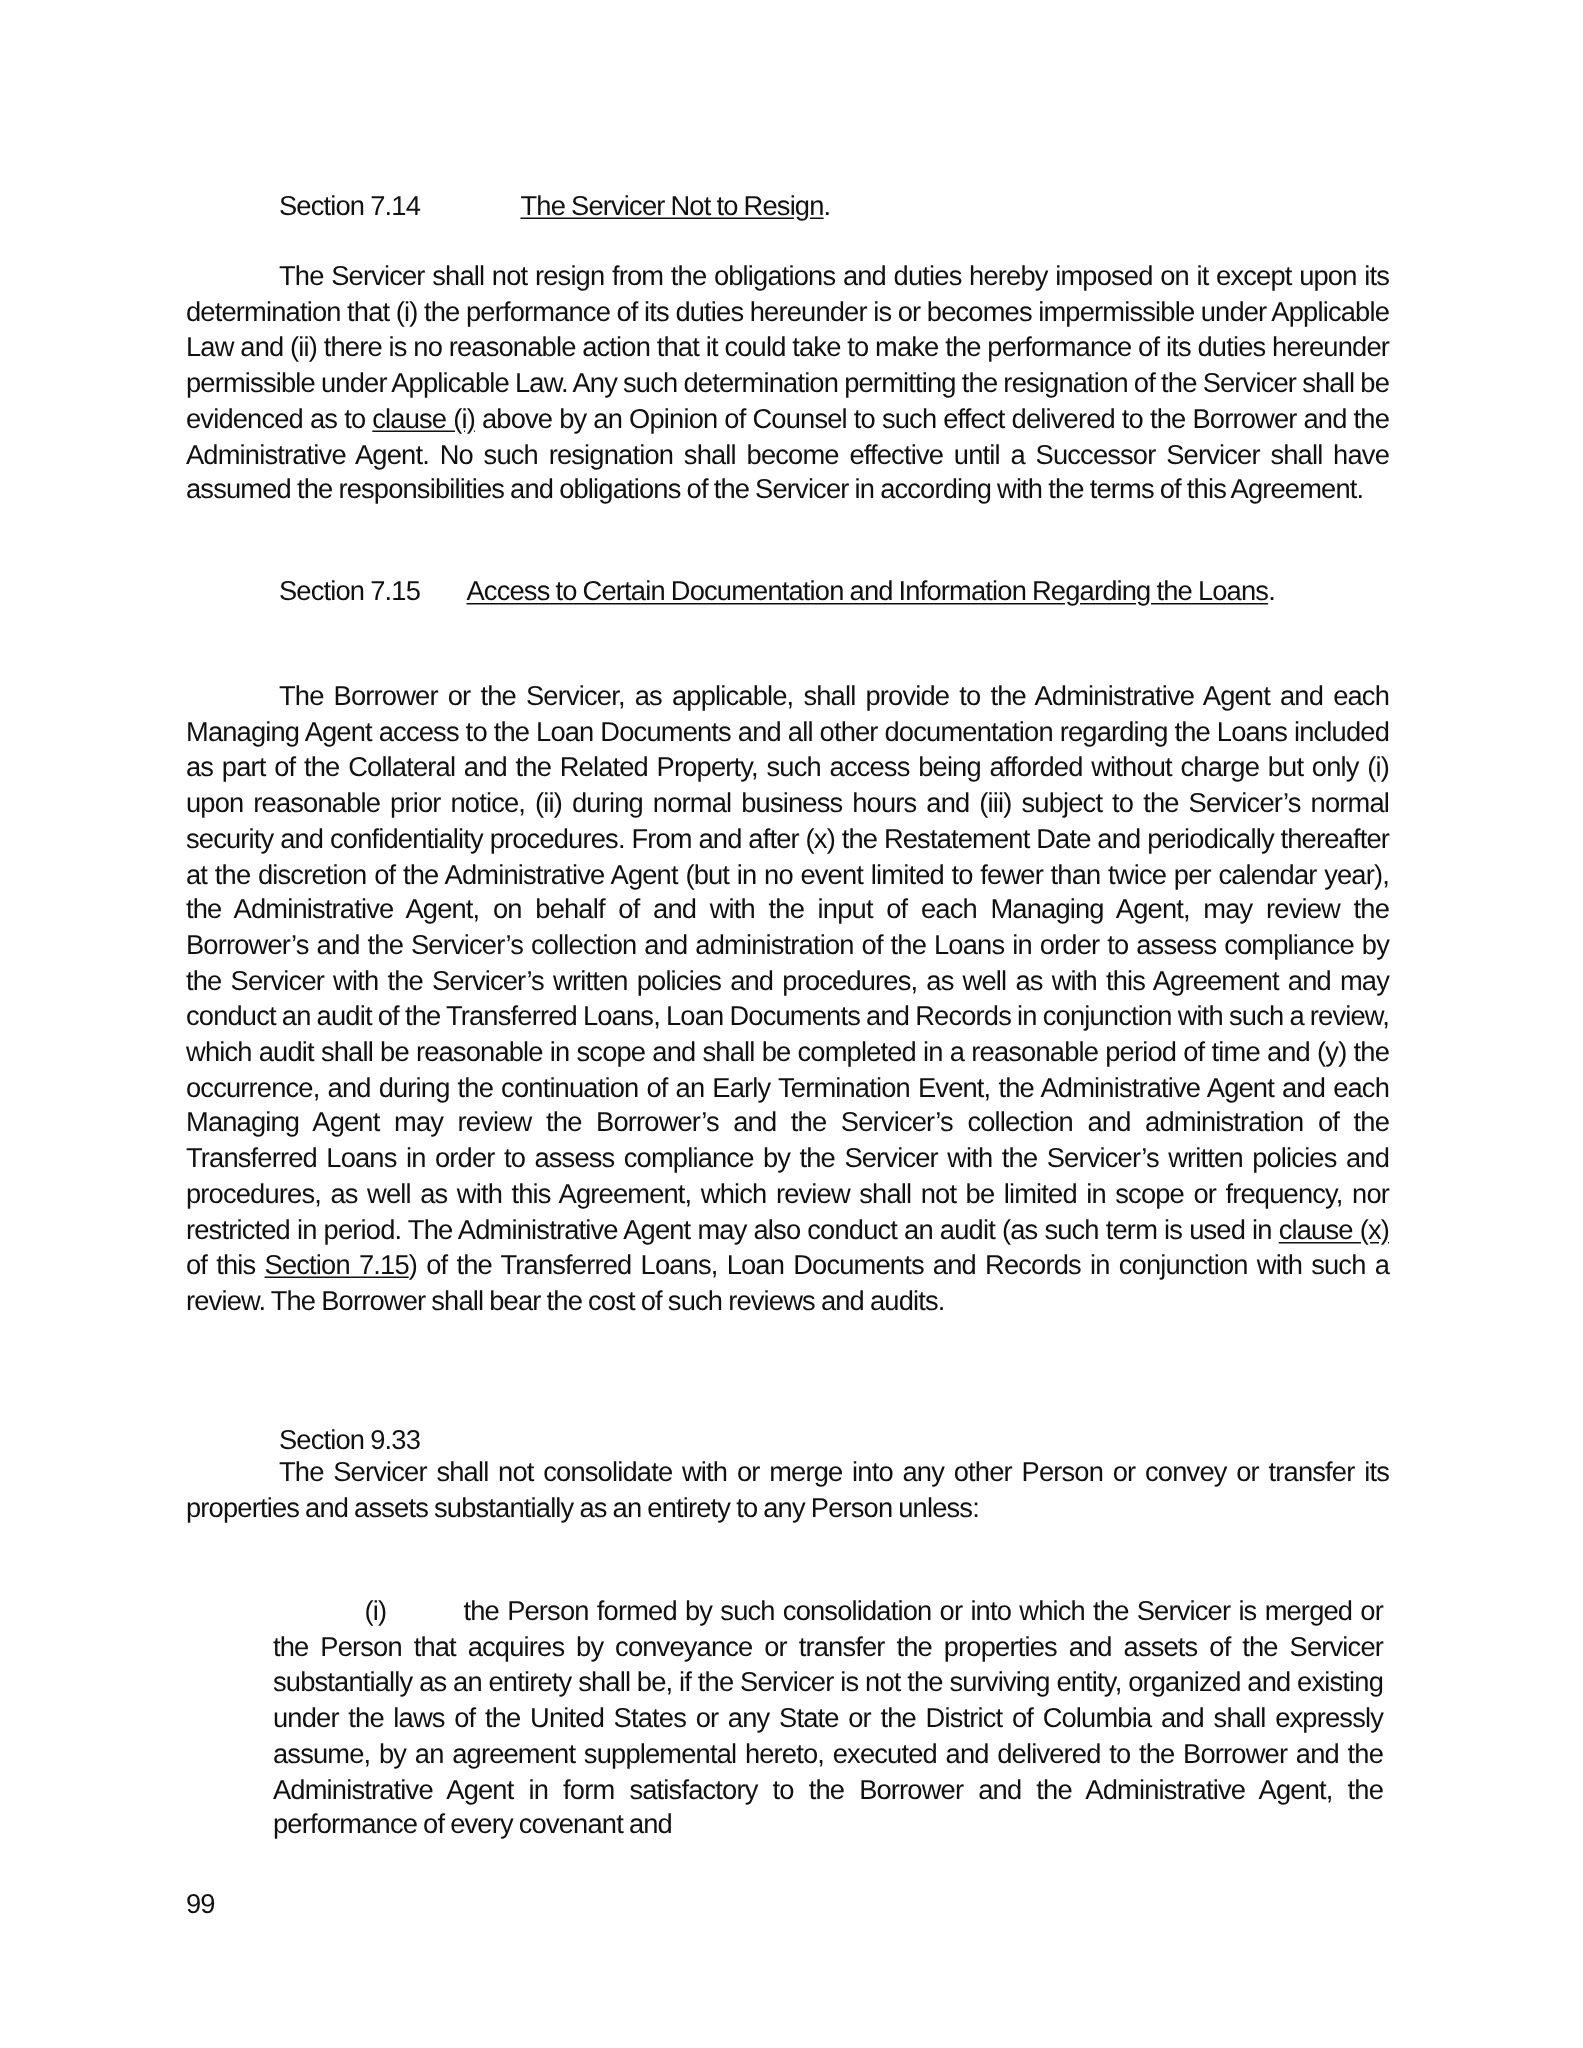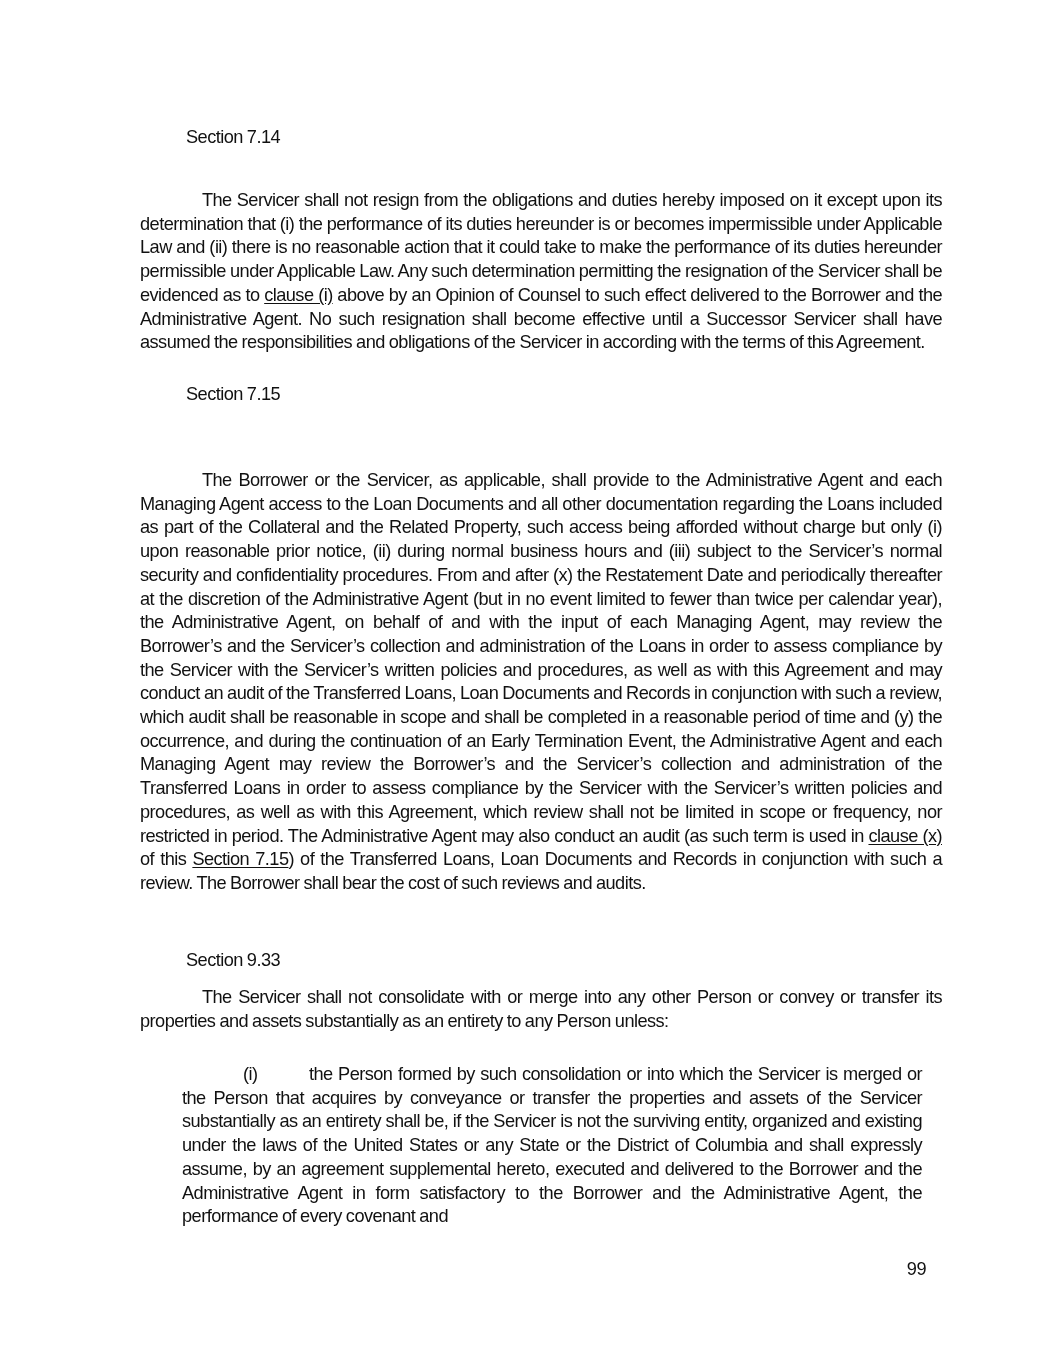--- a/index.html
+++ b/index.html
@@ -7,40 +7,42 @@
   .page {
     position: absolute; left: 124px; top: 0; width: 802px;
     font-family: "Liberation Sans", sans-serif;
     font-size: 18.2px; line-height: 23.7px; color: #111111;
     letter-spacing: -0.55px; word-spacing: -0.5px;
   }
   .heading { position: absolute; left: 62px; width: 740px; display: flex; }
   .sec-num { width: 125px; flex: none; }
   .sec-title { flex: 1; text-align: justify; text-align-last: left; }
   .u { text-decoration: underline; text-underline-offset: 2px; }
-  .para { position: absolute; left: 0; width: 802px; text-align: justify; margin: 16px; }
+  .para { position: absolute; left: 0; width: 802px; text-align: justify; margin: 0; }
   .indent { display: inline-block; width: 62px; }
   .sub { position: absolute; left: 58px; width: 740px; text-align: justify; margin: 0; }
   .sub-indent { display: inline-block; width: 61px; }
   .sub-label { display: inline-block; width: 66px; }
-  .page-num { position: absolute; left: 0; width: 802px; text-align: right; top: 1258px; }
+  .page-num { position: absolute; left: 0; width: 802px; text-align: left; top: 1258px; }
 </style>
 </head>
 <body>
 
 <div class="page">
 
   <div class="heading" style="top:126px;gap:36px;">
     <span class="sec-num">Section 7.14</span>
+    <span class="sec-title"><span class="u">The Servicer Not to Resign</span><span>.</span></span>
   </div>
 
   <p class="para" style="top:173px;"><span class="indent"></span><span>The Servicer shall not resign from the obligations and duties hereby imposed on it except upon its determination that (i) the performance of its duties hereunder is or becomes impermissible under Applicable Law and (ii) there is no reasonable action that it could take to make the performance of its duties hereunder permissible under Applicable Law.  Any such determination permitting the resignation of the Servicer shall be evidenced as to </span><span class="u">clause (i)</span><span> above by an Opinion of Counsel to such effect delivered to the Borrower and the Administrative Agent. No such resignation shall become effective until a Successor Servicer shall have assumed the responsibilities and obligations of the Servicer in according with the terms of this Agreement.</span></p>
 
   <div class="heading" style="top:383px;">
     <span class="sec-num">Section 7.15</span>
+    <span class="sec-title"><span class="u">Access to Certain Documentation and Information Regarding the Loans</span><span>.</span></span>
   </div>
 
   <p class="para" style="top:453px;"><span class="indent"></span><span>The Borrower or the Servicer, as applicable, shall provide to the Administrative Agent and each Managing Agent access to the Loan Documents and all other documentation regarding the Loans included as part of the Collateral and the Related Property, such access being afforded without charge but only (i) upon reasonable prior notice, (ii) during normal business hours and (iii) subject to the Servicer’s normal security and confidentiality procedures.  From and after (x) the Restatement Date and periodically thereafter at the discretion of the Administrative Agent (but in no event limited to fewer than twice per calendar year), the Administrative Agent, on behalf of and with the input of each Managing Agent, may review the Borrower’s and the Servicer’s collection and administration of the Loans in order to assess compliance by the Servicer with the Servicer’s written policies and procedures, as well as with this Agreement and may conduct an audit of the Transferred Loans, Loan Documents and Records in conjunction with such a review, which audit shall be reasonable in scope and shall be completed in a reasonable period of time and (y) the occurrence, and during the continuation of an Early Termination Event, the Administrative Agent and each Managing Agent may review the Borrower’s and the Servicer’s collection and administration of the Transferred Loans in order to assess compliance by the Servicer with the Servicer’s written policies and procedures, as well as with this Agreement, which review shall not be limited in scope or frequency, nor restricted in period.  The Administrative Agent may also conduct an audit (as such term is used in </span><span class="u">clause (x)</span><span> of this </span><span class="u">Section 7.15</span><span>) of the Transferred Loans, Loan Documents and Records in conjunction with such a review.  The Borrower shall bear the cost of such reviews and audits.</span></p>
 
   <div class="heading" style="top:949px;">
     <span class="sec-num">Section 9.33</span>
   </div>
 
   <p class="para" style="top:970px;"><span class="indent"></span><span>The Servicer shall not consolidate with or merge into any other Person or convey or transfer its properties and assets substantially as an entirety to any Person unless:</span></p>
 

